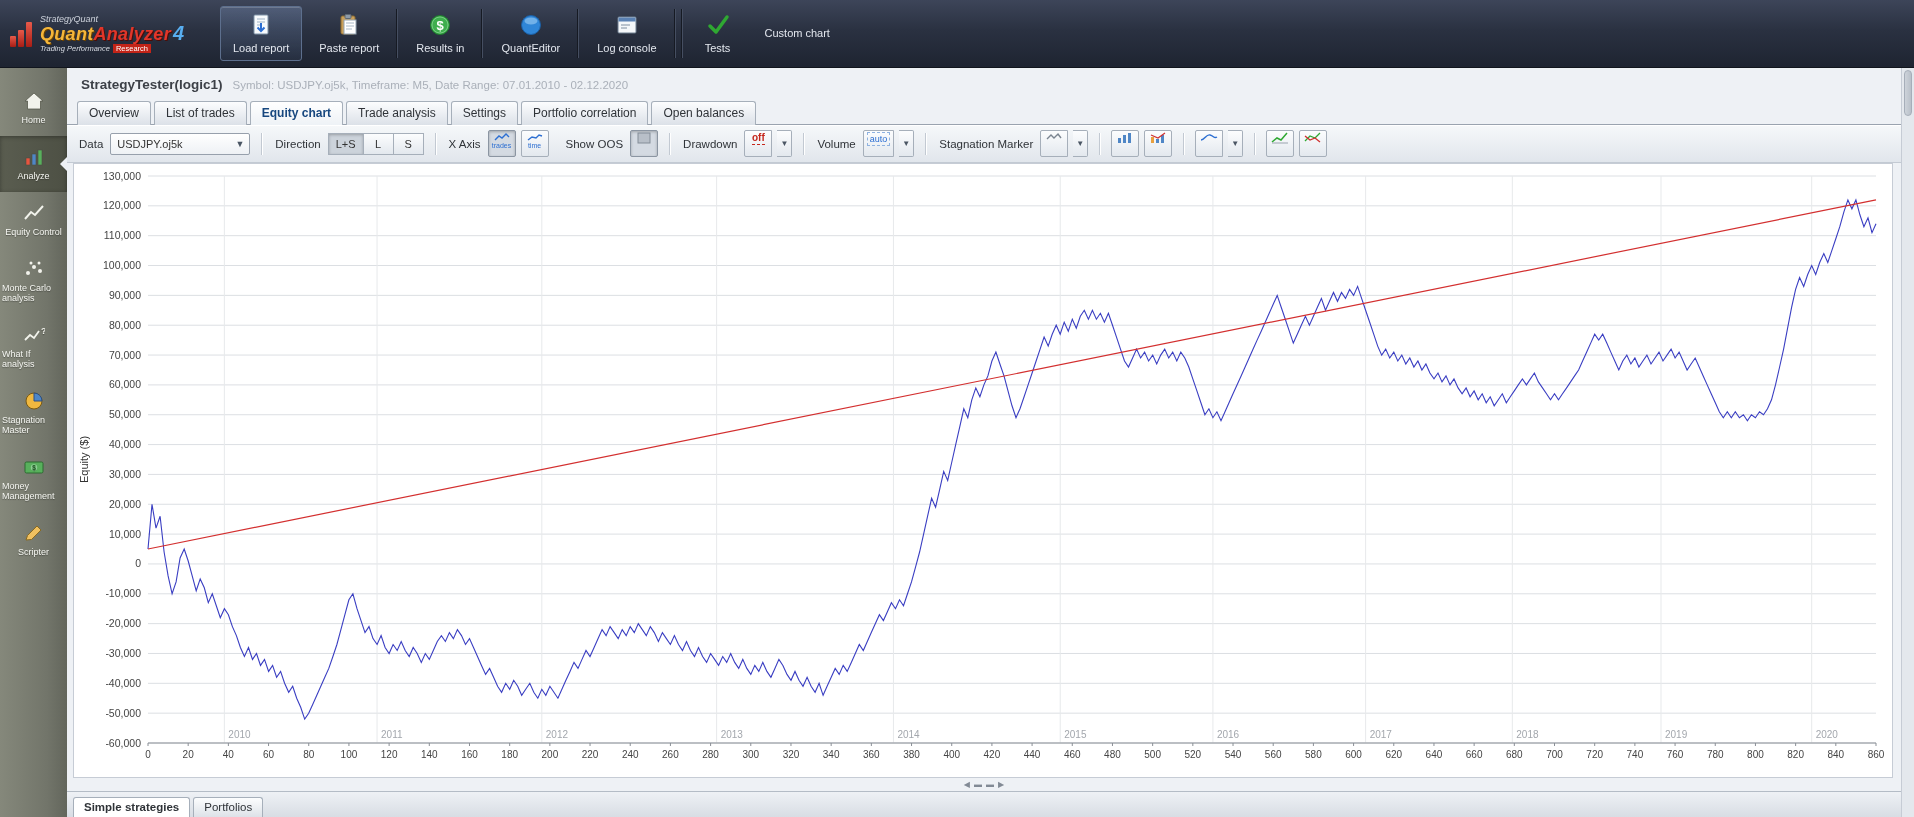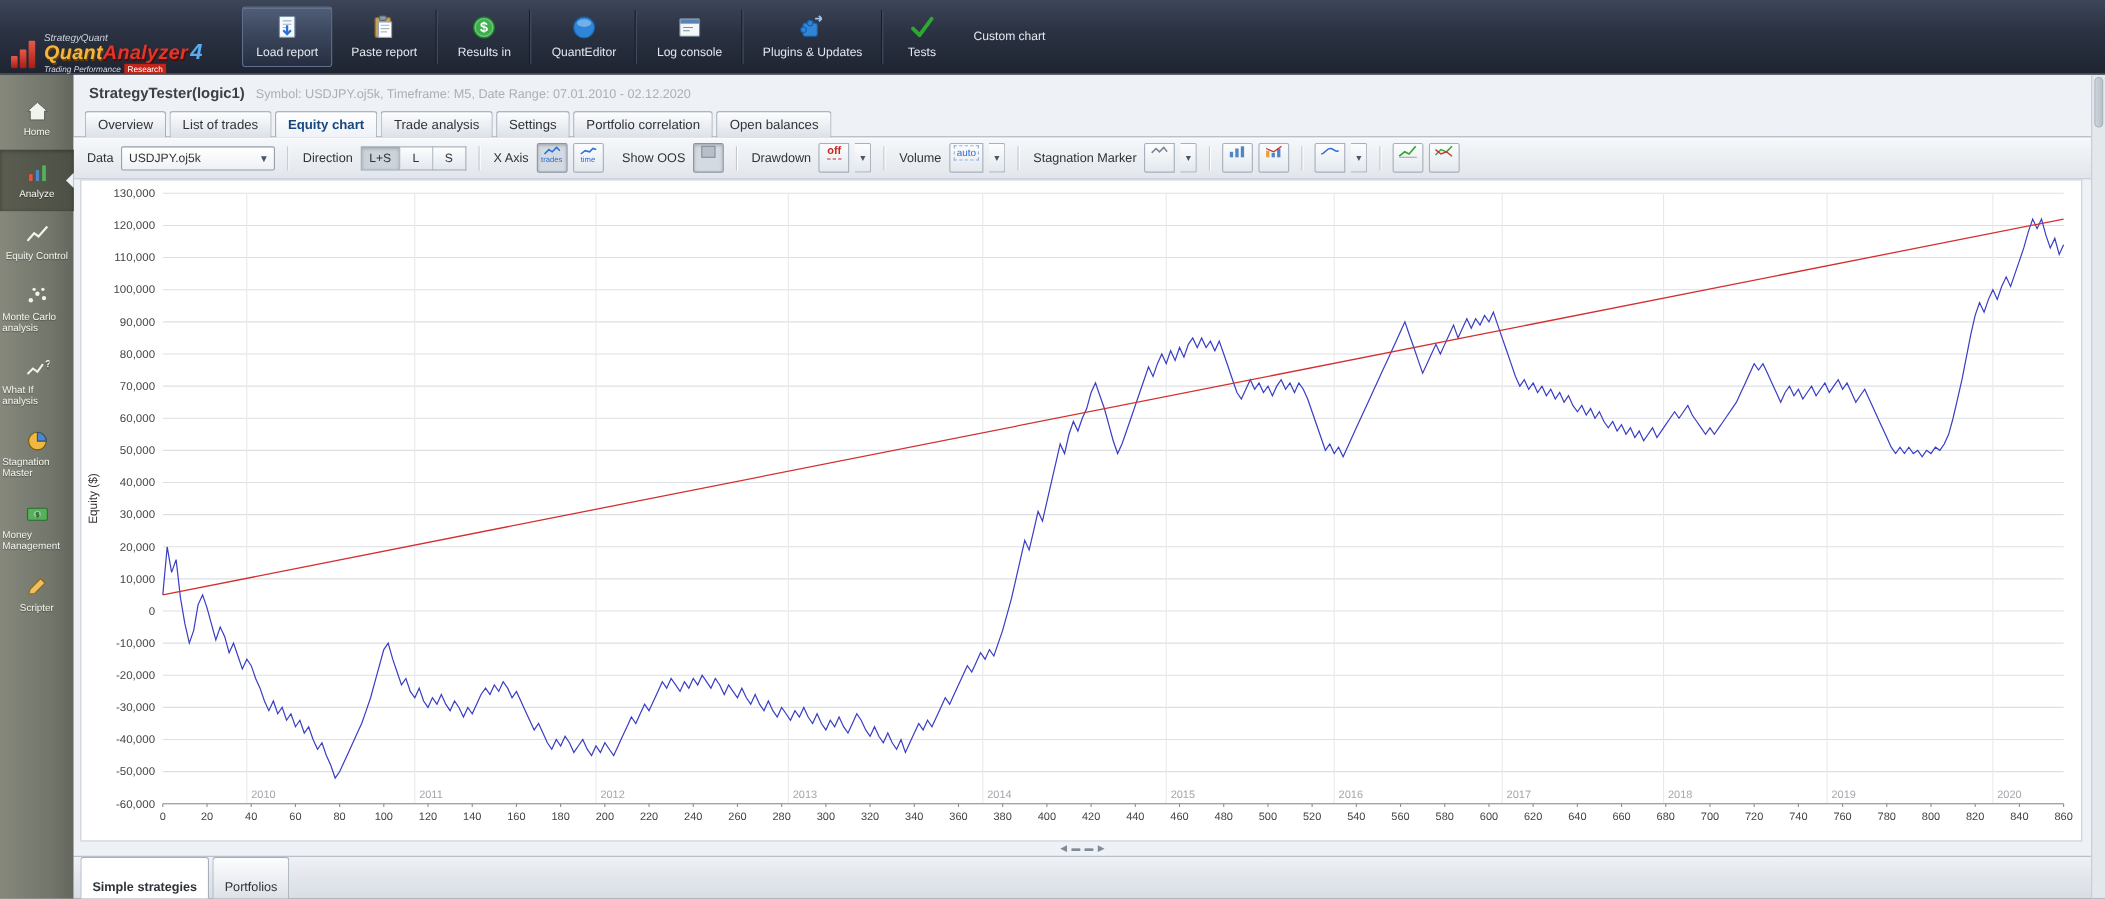--- a/index.html
+++ b/index.html
@@ -1,21 +1,21 @@
 <!DOCTYPE html>
 <html><head>
 <meta charset="utf-8">
 <style>
   html,body{margin:0;padding:0;background:#2a2a2a}
   *{box-sizing:border-box}
   .app{width:1914px;height:817px;display:flex;flex-direction:column;overflow:hidden;
        font-family:"Liberation Sans",sans-serif;background:#eef1f5;user-select:none}
 
   
-  .topbar{flex:0 0 56px;display:flex;align-items:flex-end;color:#e7eaf0;
+  .topbar{flex:0 0 56px;display:flex;align-items:center;color:#e7eaf0;
           background:linear-gradient(180deg,#3d4559 0%,#2a3141 45%,#1e2431 100%);
           border-bottom:1px solid #11151d}
   .logo{display:flex;align-items:center;gap:8px;padding:0 20px 0 10px;min-width:218px}
   .logo-bars{display:flex;align-items:flex-end;gap:2px;height:27px}
   .logo-bars i{display:block;width:6px;background:linear-gradient(#e85a4a,#a81d15);border-radius:1px}
   .logo-bars i:nth-child(1){height:11px}.logo-bars i:nth-child(2){height:17px}.logo-bars i:nth-child(3){height:25px}
   .brand-top{font-size:9px;font-style:italic;color:#cdd2db;line-height:10px}
   .brand-main{font-size:18px;line-height:19px;font-weight:bold;font-style:italic;letter-spacing:.3px;white-space:nowrap}
   .brand-main .q{color:#f5b63a;text-shadow:1px 1px 0 #6b4200}
   .brand-main .a{color:#e2362a;text-shadow:1px 1px 0 #4d0c06}
@@ -84,21 +84,21 @@
 
   .chart-wrap{flex:1;margin:0 8px 0 6px;background:#fff;border:1px solid #c6ccd5;min-height:0}
   .chart-wrap svg{display:block;width:100%;height:100%}
   svg text{font-family:"Liberation Sans",sans-serif}
 
   .splitter{height:13px;display:flex;align-items:center;justify-content:center;gap:4px;
             color:#828a95;font-size:8px;cursor:pointer}
 
   .bottom-bar{flex:0 0 26px;display:flex;align-items:flex-end;background:linear-gradient(#eef1f5,#d8dde4);
               border-top:1px solid #b4bcc6;padding:0 6px}
-  .btab{font-size:11.5px;color:#2f3338;padding:21px 10px 4px;margin-right:3px;cursor:pointer;
+  .btab{font-size:11.5px;color:#2f3338;padding:3px 10px 4px;margin-right:3px;cursor:pointer;
         background:linear-gradient(#fcfdfe,#dde2e8);border:1px solid #a6afba;border-bottom:none;
         border-radius:3px 3px 0 0}
   .btab.active{background:#fff;font-weight:bold}
 
   .vscroll{flex:0 0 13px;background:#e4e8ed;border-left:1px solid #c6ccd5;position:relative}
   .vscroll .thumb{position:absolute;top:2px;left:2px;right:2px;height:46px;border-radius:5px;
                   background:linear-gradient(90deg,#cdd3da,#b9c0c9);border:1px solid #a6aeb9}
 </style>
 </head>
 <body>
@@ -168,31 +168,20 @@
         <span class="ticon">
           <svg width="24" height="24" viewBox="0 0 24 24">
               <rect x="3" y="4" width="18" height="16" rx="1" fill="#f4f7fa" stroke="#6e7f90"></rect>
               <rect x="3.5" y="4.5" width="17" height="4" fill="#5b82b4"></rect>
               <path d="M6 12h9M6 15h6" stroke="#7e8ea0"></path>
             </svg>
         </span>
         <span class="tb-label">Log console</span>
       </div>
       <div class="tb-sep"></div>
-      <div class="tb-btn">
-        <span class="ticon">
-          <svg width="24" height="24" viewBox="0 0 24 24">
-              <rect x="3" y="8" width="13" height="12" rx="2" fill="#2f86d8" stroke="#1b5fa4"></rect>
-              <circle cx="9.5" cy="8" r="2.5" fill="#2f86d8" stroke="#1b5fa4"></circle>
-              <circle cx="3.5" cy="14" r="2.5" fill="#2f86d8" stroke="#1b5fa4"></circle>
-              <path d="M14 4h6M20 4l-2.5-2.5M20 4l-2.5 2.5" stroke="#9fc5ec" stroke-width="1.6" fill="none"></path>
-            </svg>
-        </span>
-        <span class="tb-label">Plugins &amp; Updates</span>
-      </div>
       <div class="tb-sep"></div>
       <div class="tb-btn">
         <span class="ticon">
           <svg width="24" height="24" viewBox="0 0 24 24">
               <path d="M4 13l6 6L21 4" fill="none" stroke="#2fa832" stroke-width="3.5" stroke-linecap="round" stroke-linejoin="round"></path>
             </svg>
         </span>
         <span class="tb-label">Tests</span>
       </div>
       <div class="tb-btn no-icon">

